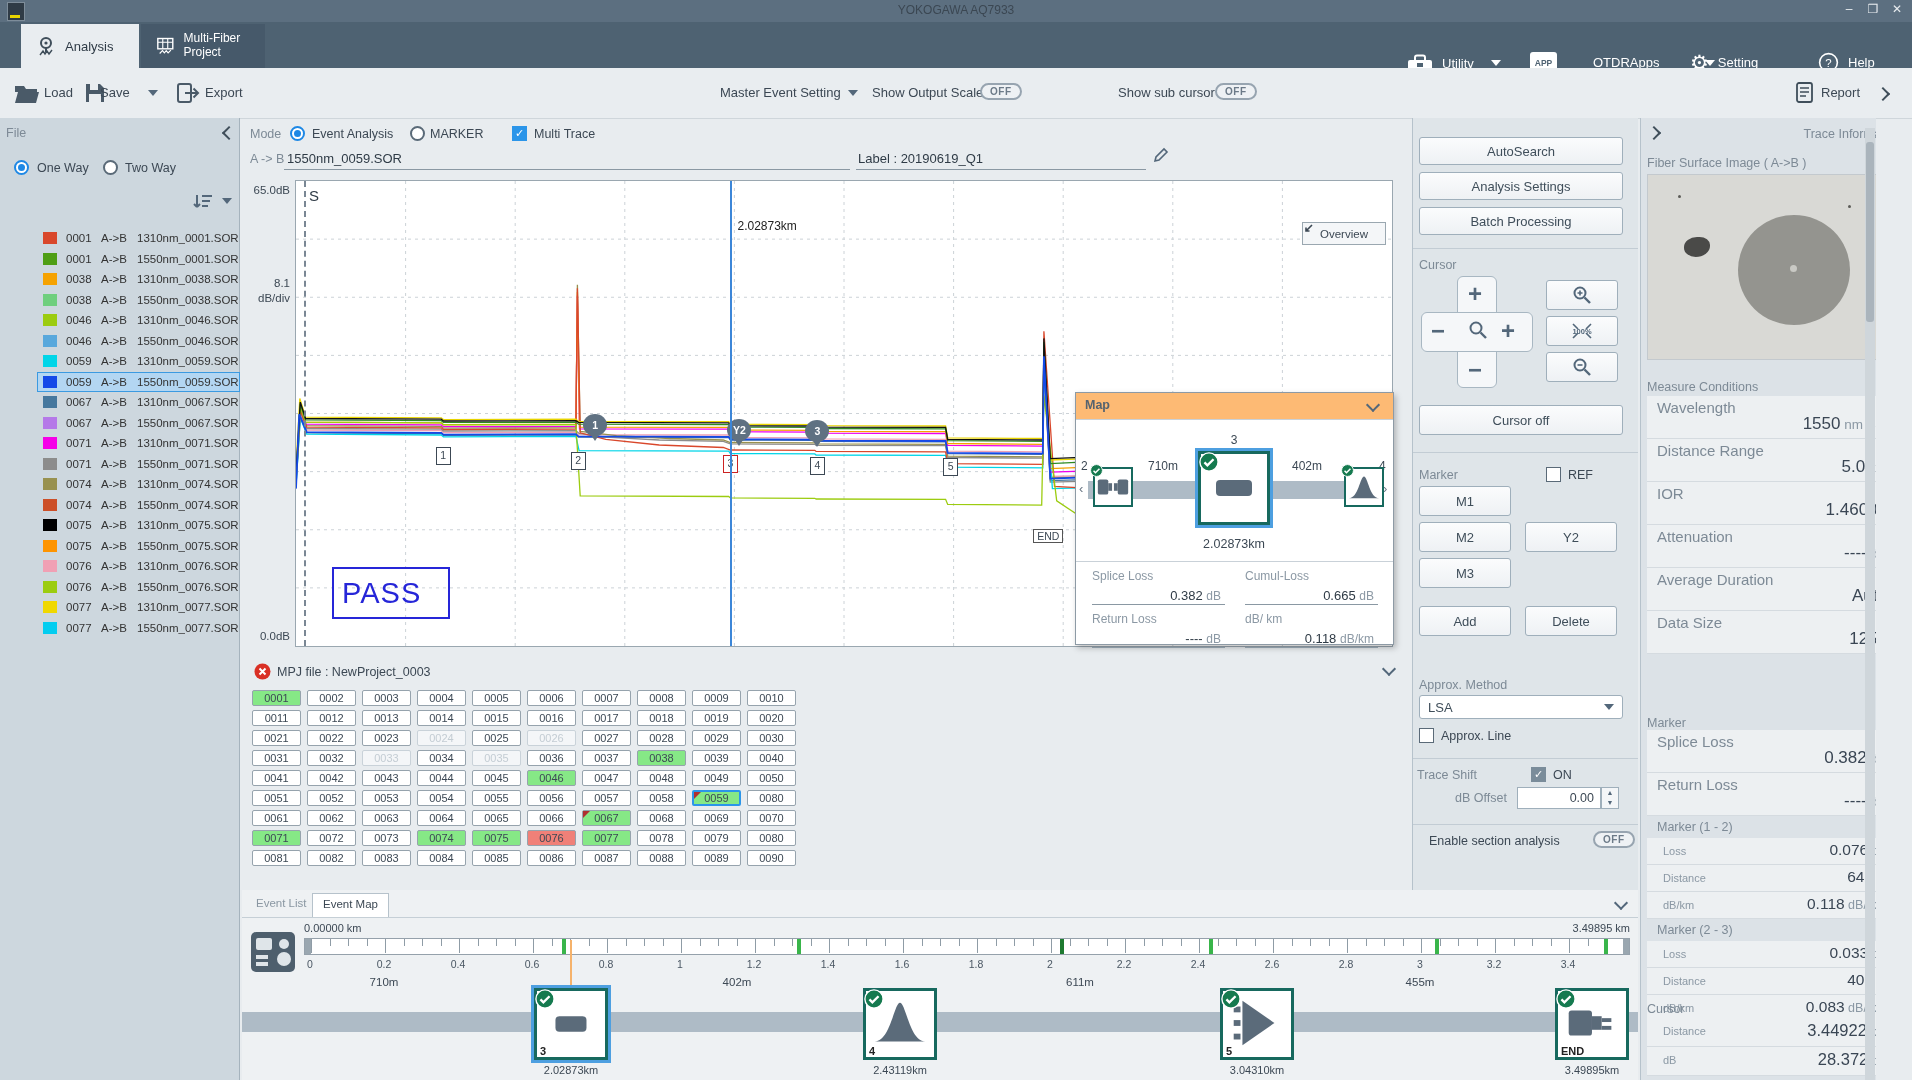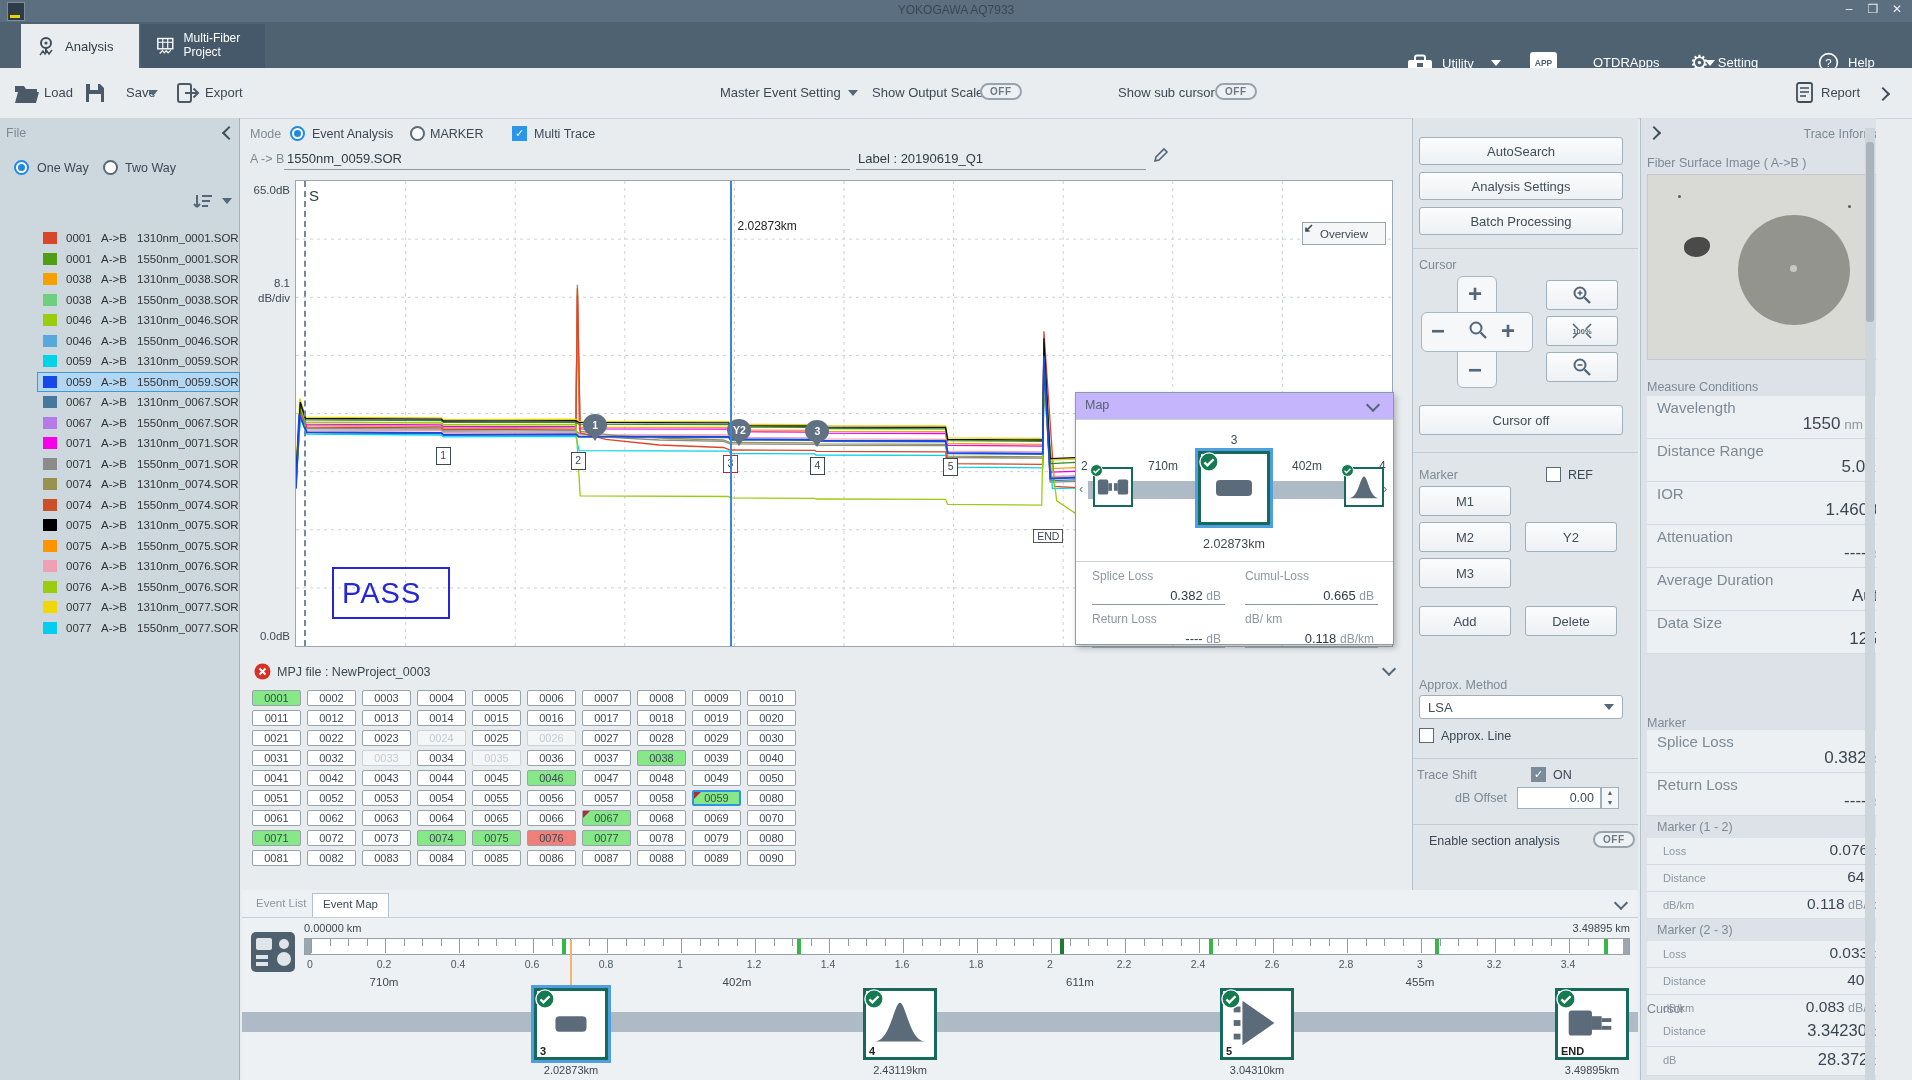--- a/index.html
+++ b/index.html
@@ -66,21 +66,21 @@
   .balloon:after{content:"";position:absolute;left:8px;bottom:-5px;border-left:4px solid transparent;border-right:4px solid transparent;border-top:6px solid #5f7182;}
   .endbox{position:absolute;background:#fff;border:1px solid #555;font-size:10.5px;padding:0 3px;z-index:4;}
   .passbox{position:absolute;left:36px;top:386px;width:106px;height:48px;border:2px solid #2626d8;color:#2626d8;
            font-size:29px;display:flex;align-items:center;padding-left:8px;letter-spacing:1px;z-index:3;}
   .overviewbtn{position:absolute;right:6px;top:5px;width:82px;height:21px;background:#f4f6f8;border:1px solid #9aa7b0;
                font-size:11.5px;color:#3c4854;display:flex;align-items:center;justify-content:center;gap:5px;z-index:7;margin-top:36px;}
   .xstrip{position:absolute;left:242px;top:648px;width:1168px;height:17px;font-size:11.5px;color:#3c4854;}
   
   #mappopup{position:absolute;left:1075px;top:392px;width:317px;height:251px;background:#fff;border:1px solid #8d9aa5;
             box-shadow:2px 3px 6px rgba(0,0,0,.25);z-index:20;}
-  #mappopup .mphead{position:absolute;left:0;top:0;right:0;height:26px;background:#c4b5fd;border-bottom:1px solid #c9d1d8;}
+  #mappopup .mphead{position:absolute;left:0;top:0;right:0;height:26px;background:#fdba74;border-bottom:1px solid #c9d1d8;font-weight:bold;}
   .iconbox{position:absolute;background:#fff;border:2px solid #17695e;box-sizing:border-box;}
   .iconbox .check{position:absolute;left:-5px;top:-5px;}
   .mapnum{position:absolute;font-size:12px;color:#3c4854;}
   .mapfield-label{font-size:12px;color:#8b98a4;height:18px;}
   .mapfield-val{border-bottom:1px solid #8a98a3;text-align:right;font-size:13px;color:#2f3b46;padding:1px 4px 1px 0;}
   .mapfield-val .u{color:#8b98a4;font-size:12px;}
   
   #mpj-grid{position:absolute;left:252px;top:690px;display:grid;grid-template-columns:repeat(10,49px);
             grid-auto-rows:16px;gap:4px 6px;}
   .mpj-cell{position:relative;background:#fff;border:1px solid #96a3ad;border-radius:2px;font-size:11px;color:#3c4854;
@@ -206,21 +206,21 @@
     <svg class="abs" style="left:14px;top:15px" width="26" height="21" viewBox="0 0 26 21">
         <path d="M1 3 h9 l2 3 h11 v3 H1 z" fill="#4a5a68"></path>
         <path d="M1 20 L4 9 h21 l-3 11 z" fill="#4a5a68"></path>
       </svg>
     <span class="tbtxt" style="left:44px">Load</span>
     <svg class="abs" style="left:84px;top:14px" width="22" height="22" viewBox="0 0 22 22">
         <path d="M2 2 h14 l4 4 v14 H2 z" fill="#4a5a68"></path>
         <rect x="6" y="2" width="8" height="6" fill="#e9edf0"></rect>
         <rect x="5" y="12" width="12" height="8" fill="#e9edf0"></rect>
       </svg>
-    <span class="tbtxt" style="left:126px">Save</span>
+    <span class="tbtxt" style="left:100px">Save</span>
     <span class="caret dark abs" style="left:148px;top:22px"></span>
     <svg class="abs" style="left:176px;top:14px" width="25" height="22" viewBox="0 0 25 22">
         <rect x="2" y="2" width="13" height="18" rx="2" fill="none" stroke="#4a5a68" stroke-width="2"></rect>
         <path d="M9 11 h13 m-4.5 -4.5 L22 11 l-4.5 4.5" fill="none" stroke="#4a5a68" stroke-width="2"></path>
       </svg>
     <span class="tbtxt" style="left:205px">Export</span>
 
     <span class="tbtxt" style="left:720px">Master Event Setting</span>
     <span class="caret dark abs" style="left:848px;top:22px"></span>
     <span class="tbtxt" style="left:872px">Show Output Scale</span>
@@ -954,21 +954,21 @@
         </div>
         <div class="subrow">
           <div class="rl">dB/km</div>
           <div class="rv"><span>0.083</span><span class="u"> dB/ km</span></div>
         </div>
       </div>
     <span class="abs lbl" style="left:6px;top:884px">Cursor</span>
     <div class="abs" style="left:6px;top:900px;width:254px;" id="cur-rows">
         <div class="subrow" style="height: 28px;">
           <div class="rl">Distance</div>
-          <div class="rv" style="font-size: 16.5px;"><span>3.34230</span><span class="u"> km</span></div>
+          <div class="rv" style="font-size: 16.5px;"><span>3.44922</span><span class="u"> km</span></div>
         </div>
         <div class="subrow" style="height: 28px;">
           <div class="rl">dB</div>
           <div class="rv" style="font-size: 16.5px;"><span>28.372</span><span class="u"> dB</span></div>
         </div>
       </div>
     <div class="scrolltrack">
         <div class="scrollthumb"></div>
       </div>
   </div>

